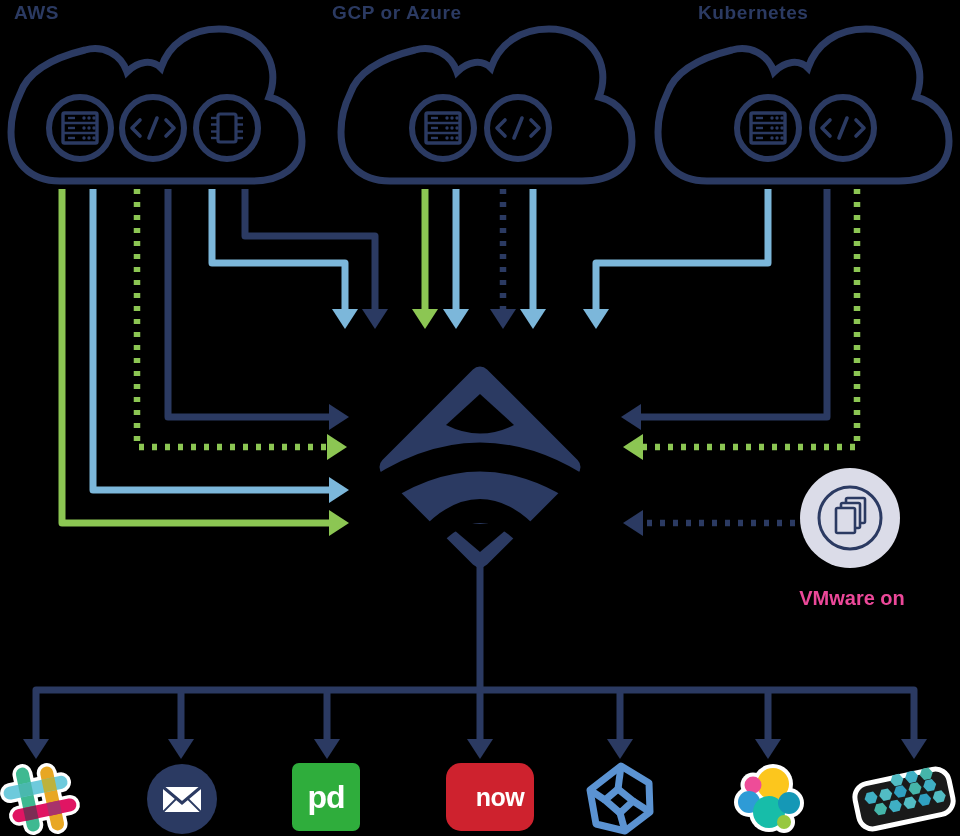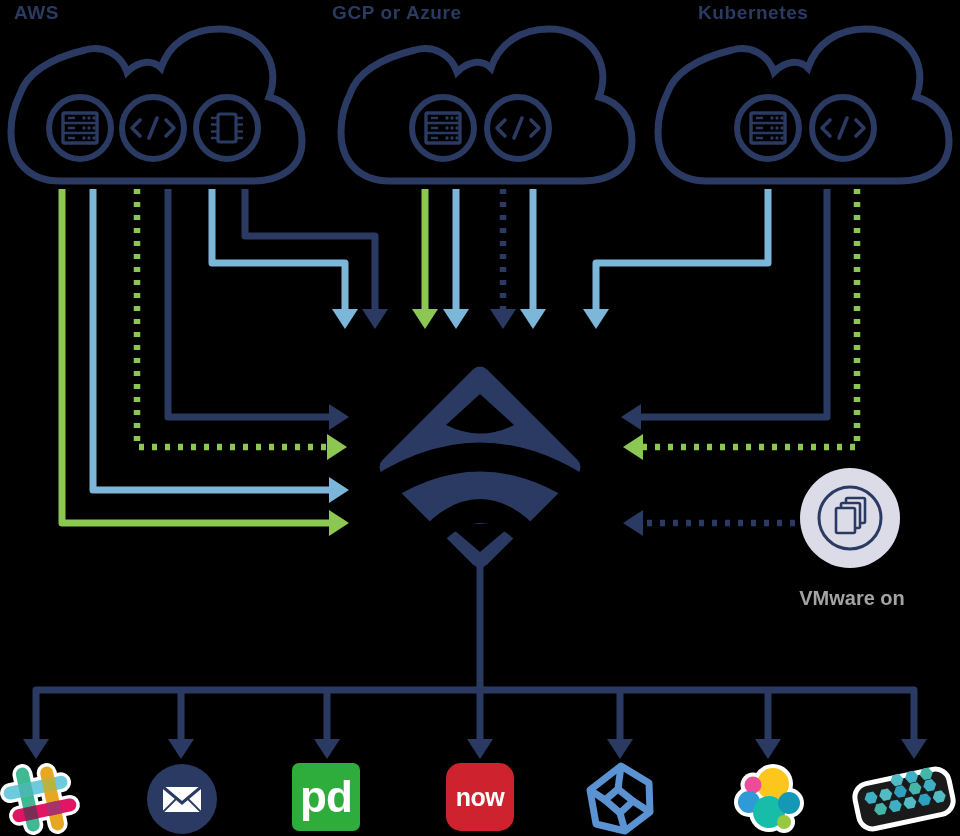--- a/index.html
+++ b/index.html
@@ -1,27 +1,27 @@
 <!DOCTYPE html>
 <html><head>
 <meta charset="utf-8">
 <style>
   html,body{margin:0;padding:0;background:#000;width:960px;height:836px;overflow:hidden;
     font-family:"Liberation Sans", sans-serif;}
   #stage{position:absolute;inset:0;width:780px;height:836px;}
   .cloud-label{position:absolute;top:2px;font-size:19px;font-weight:800;color:#2B3A62;
     letter-spacing:.6px;}
   .vm-label{position:absolute;width:200px;left:752px;top:584px;text-align:center;
-    font-size:20px;font-weight:800;color:#a3a3a3;line-height:28px;}
+    font-size:20px;font-weight:800;color:#ec4899;line-height:28px;}
   .chip-sq{position:absolute;border-radius:8px;display:flex;align-items:center;justify-content:center;
     color:#fff;font-weight:bold;}
   #pd-sq{left:292px;top:763px;width:68px;height:68px;background:#2FAD3C;border-radius:7px;
-    font-size:44px;letter-spacing:-1px;}
+    font-size:32px;letter-spacing:-1px;}
   #now-sq{left:446px;top:763px;width:68px;height:68px;background:#CE222E;border-radius:15px;
-    font-size:25px;letter-spacing:-.5px;}
+    font-size:25px;letter-spacing:-.5px;padding-left:20px;}
   svg{position:absolute;left:0;top:0;}
 </style>
 </head>
 <body>
 
 <div id="stage">
 
   <div class="cloud-label" style="left:14px">AWS</div>
   <div class="cloud-label" style="left:332px">GCP or Azure</div>
   <div class="cloud-label" style="left:698px">Kubernetes</div>

